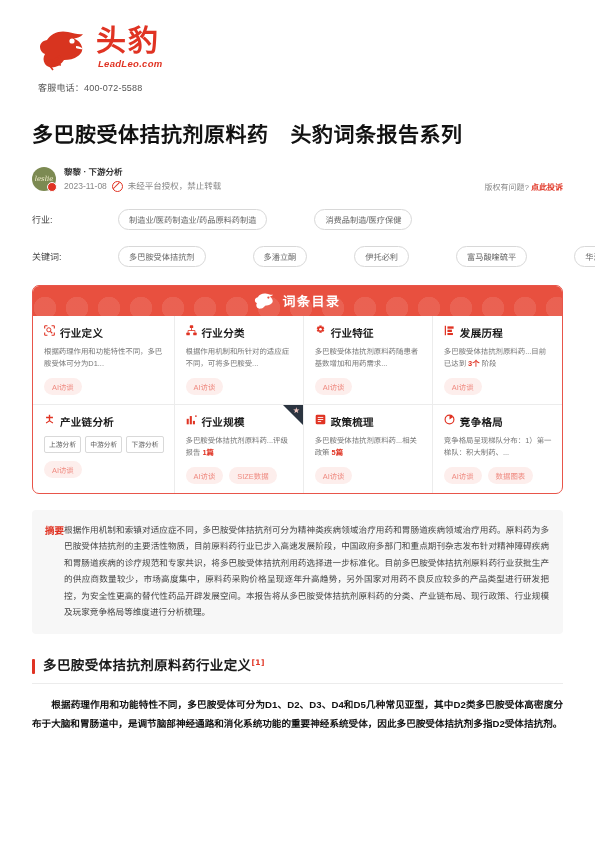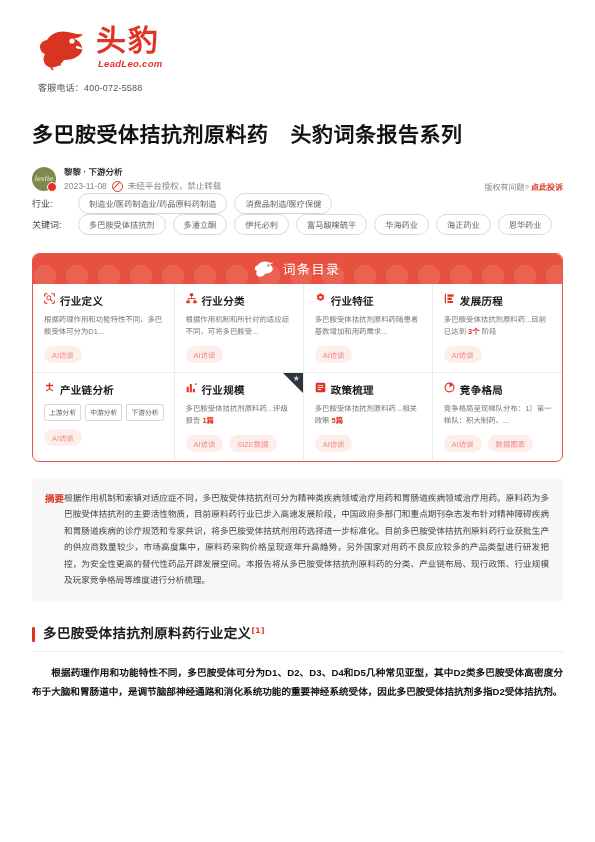--- a/index.html
+++ b/index.html
@@ -160,20 +160,22 @@
   .copyright-note .complain {
     color: #e03323;
     font-weight: bold;
     margin-left: 2px;
   }
 
   
   .tag-row {
     display: flex;
     align-items: center;
+    margin-top: 16px;
+    gap: 40px;
   }
   .tag-row-label {
     font-size: 9px;
     color: #444444;
     width: 46px;
     flex: 0 0 auto;
   }
   .tag-pill {
     border: 1px solid #d8d8d8;
     border-radius: 11px;
@@ -219,21 +221,21 @@
     justify-content: center;
     gap: 6px;
   }
   .banner-leopard {
     width: 22px;
     height: 20px;
   }
   .dir-banner-title {
     color: #ffffff;
     font-size: 13px;
-    font-weight: normal;
+    font-weight: bold;
     letter-spacing: 1.5px;
     font-family: "DejaVu Sans", sans-serif;
   }
   .dir-grid {
     display: grid;
     grid-template-columns: 1fr 1fr 1fr 1fr;
   }
   .dir-cell {
     padding: 9px 10px 9px 11px;
     box-sizing: border-box;

